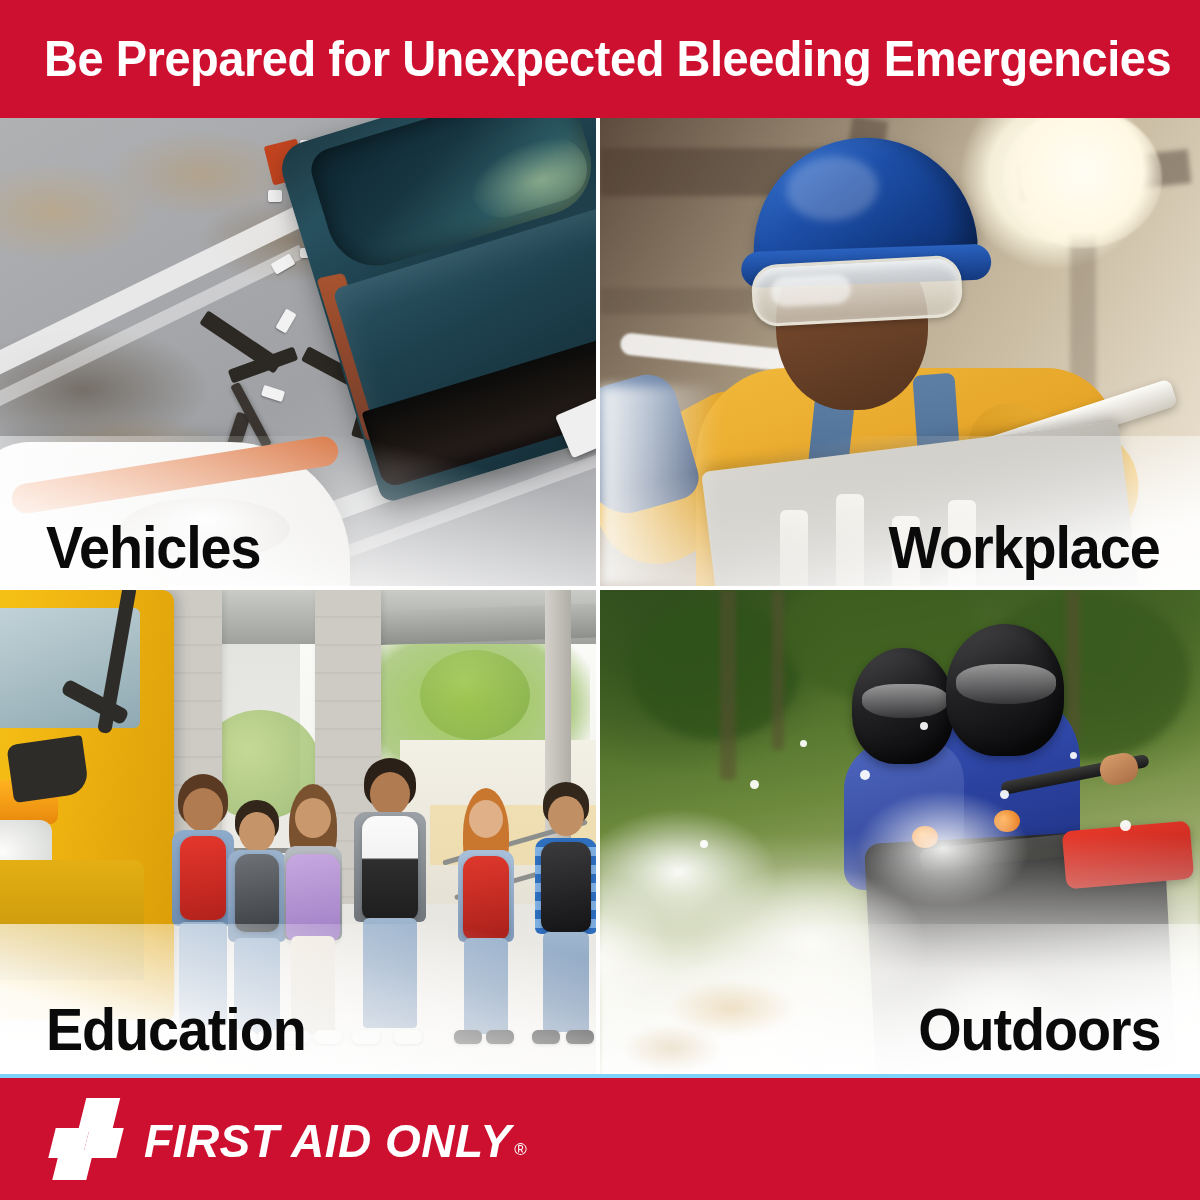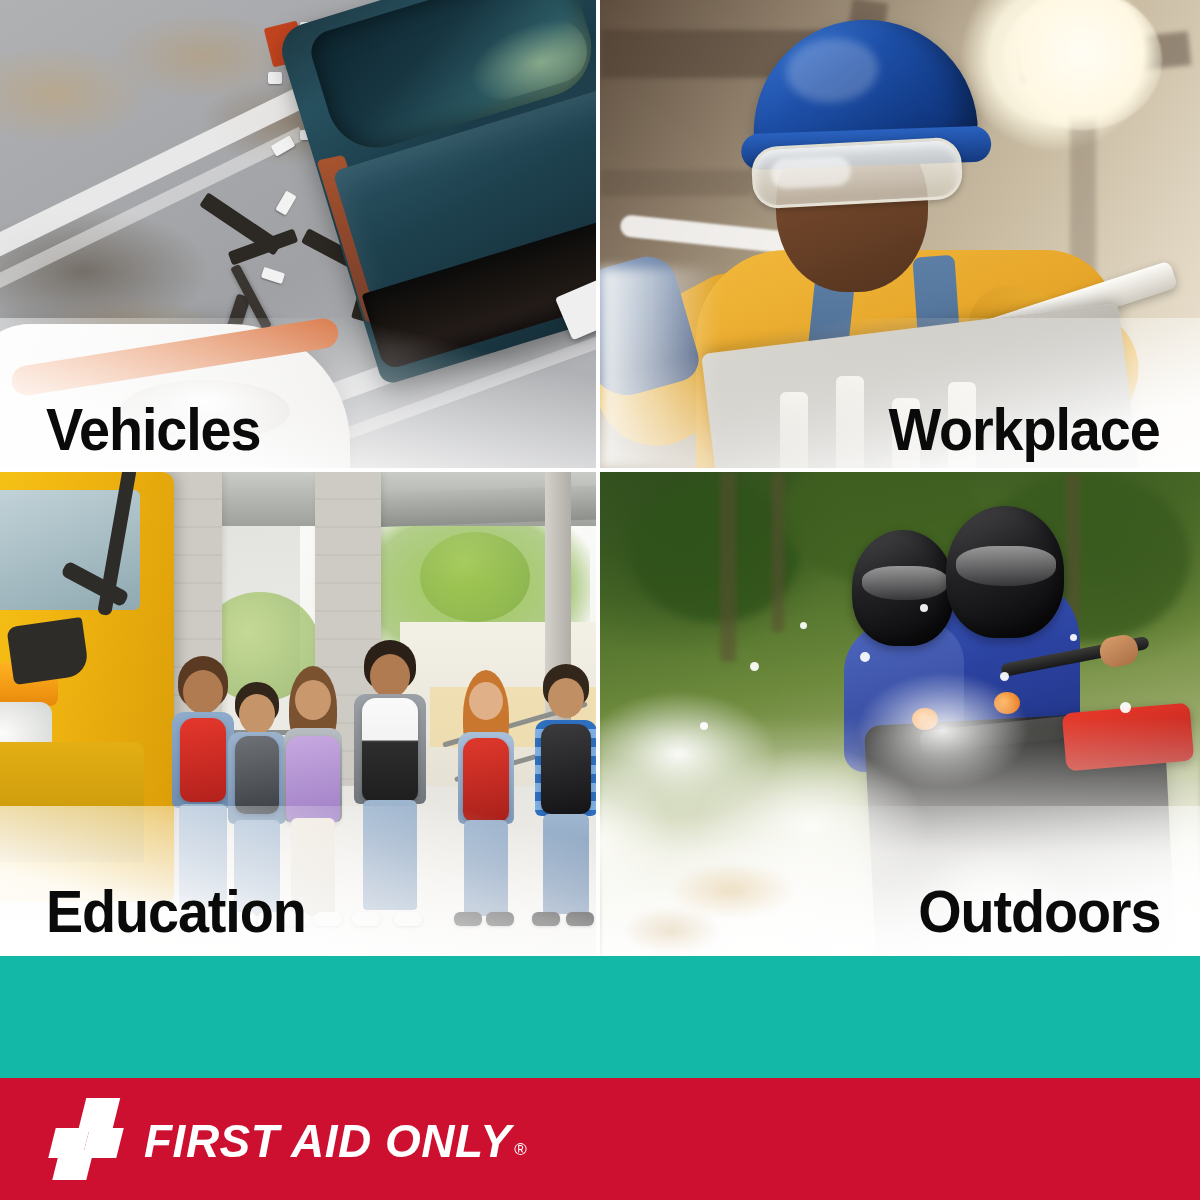--- a/index.html
+++ b/index.html
@@ -36,21 +36,21 @@
     transform-origin:left center;
     white-space:nowrap;
   }
 
   
   .grid {
     flex:1 1 auto;
     display:grid;
     grid-template-columns:600px 600px;
     grid-template-rows:472px 484px;
-    background:#14b8a6;
+    background:#7dd3fc;
   }
   .cell {
     position:relative;
     overflow:hidden;
     background:#b9bbbd;
   }
   .cell.tl { border-right:4px solid #fff; border-bottom:4px solid #fff; }
   .cell.tr { border-bottom:4px solid #fff; }
   .cell.bl { border-right:4px solid #fff; }
 
@@ -441,20 +441,23 @@
       linear-gradient(180deg, rgba(255,255,255,0) 0%, rgba(252,251,247,.85) 55%, rgba(255,255,255,.97) 100%);
     filter:blur(2px);
   }
   .od-drop { position:absolute; border-radius:50%; background:rgba(255,255,255,.92); }
 </style>
 </head>
 <body>
 
 <div class="poster">
 
+  <div class="header">
+    <div class="header-title">Be Prepared for Unexpected Bleeding Emergencies</div>
+  </div>
 
   <div class="grid">
 
     <div class="cell tl">
       <div class="scene">
         <div class="veh-road"></div>
         <div class="veh-stripe veh-s1"></div>
         <div class="veh-stripe veh-s2"></div>
         <div class="veh-stripe veh-s3"></div>
         <div class="veh-stripe veh-s4"></div>

